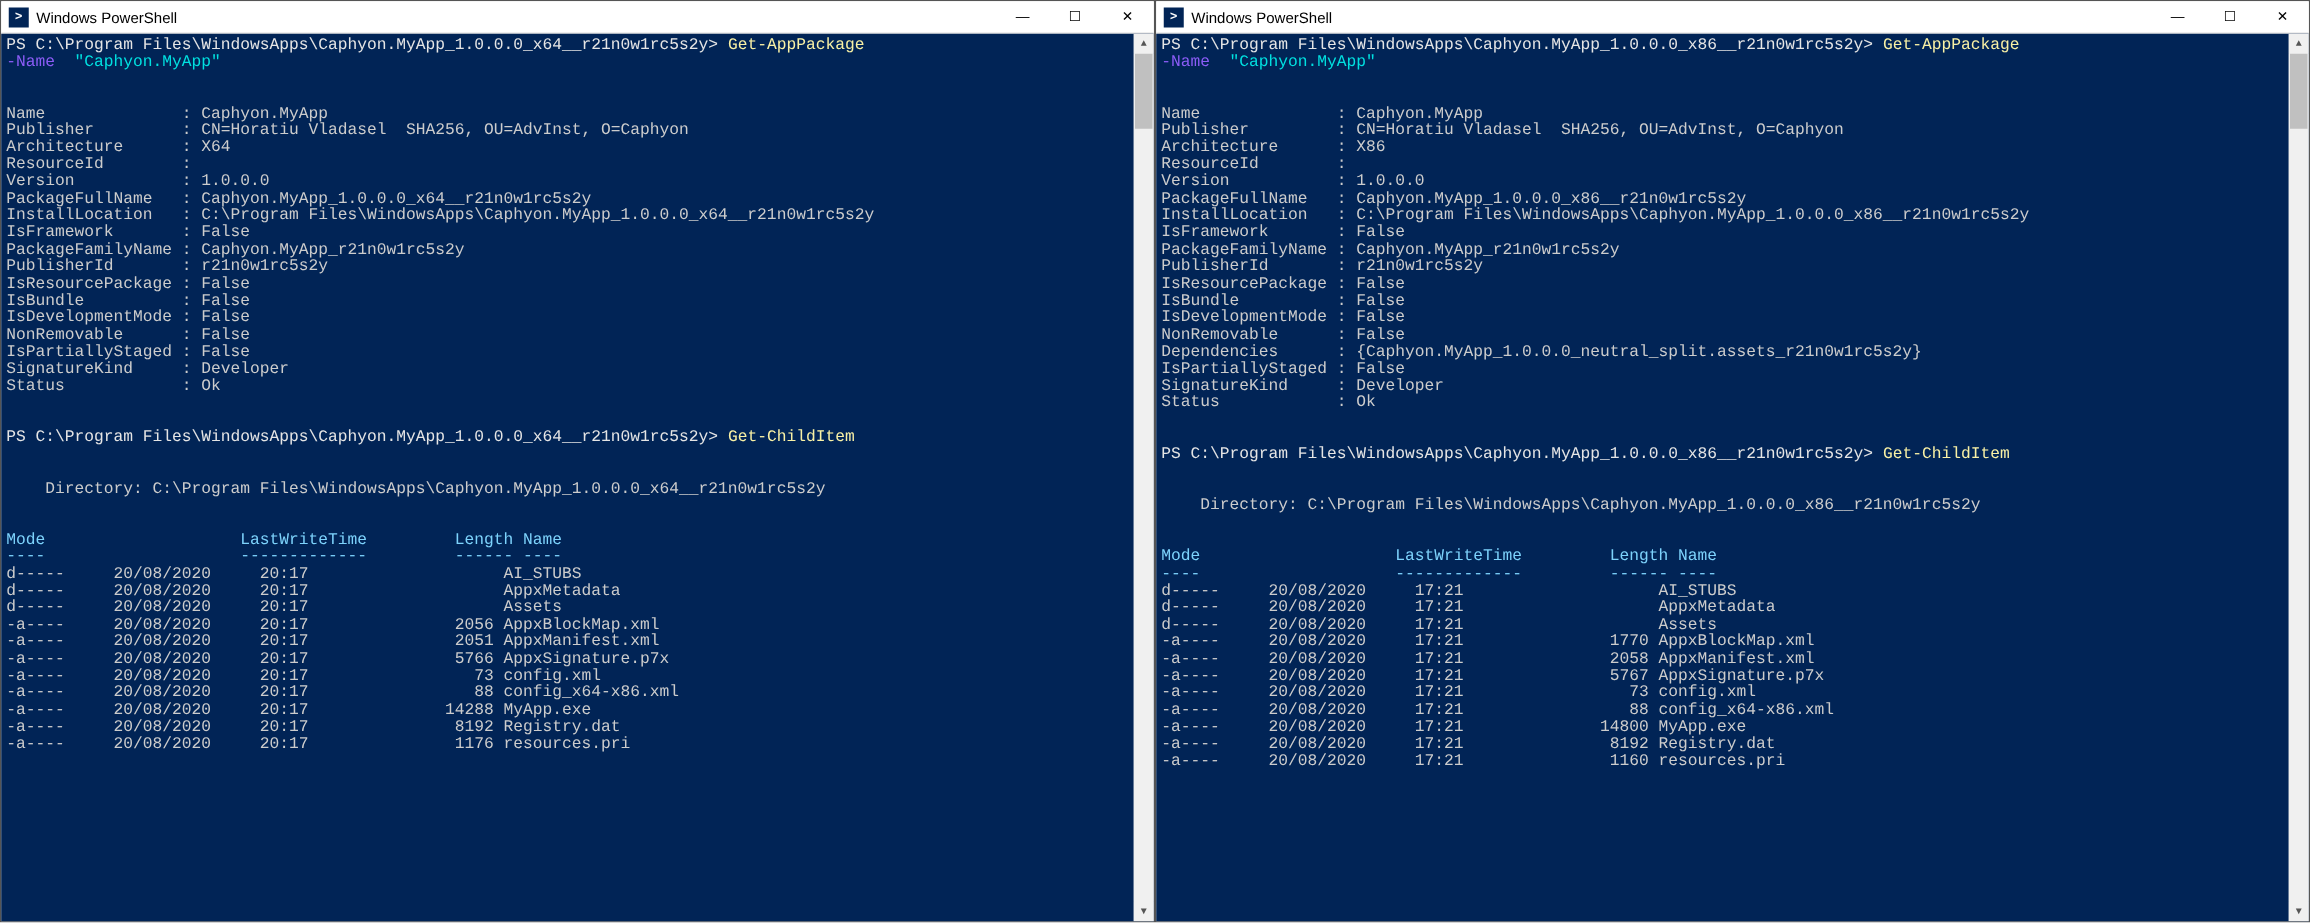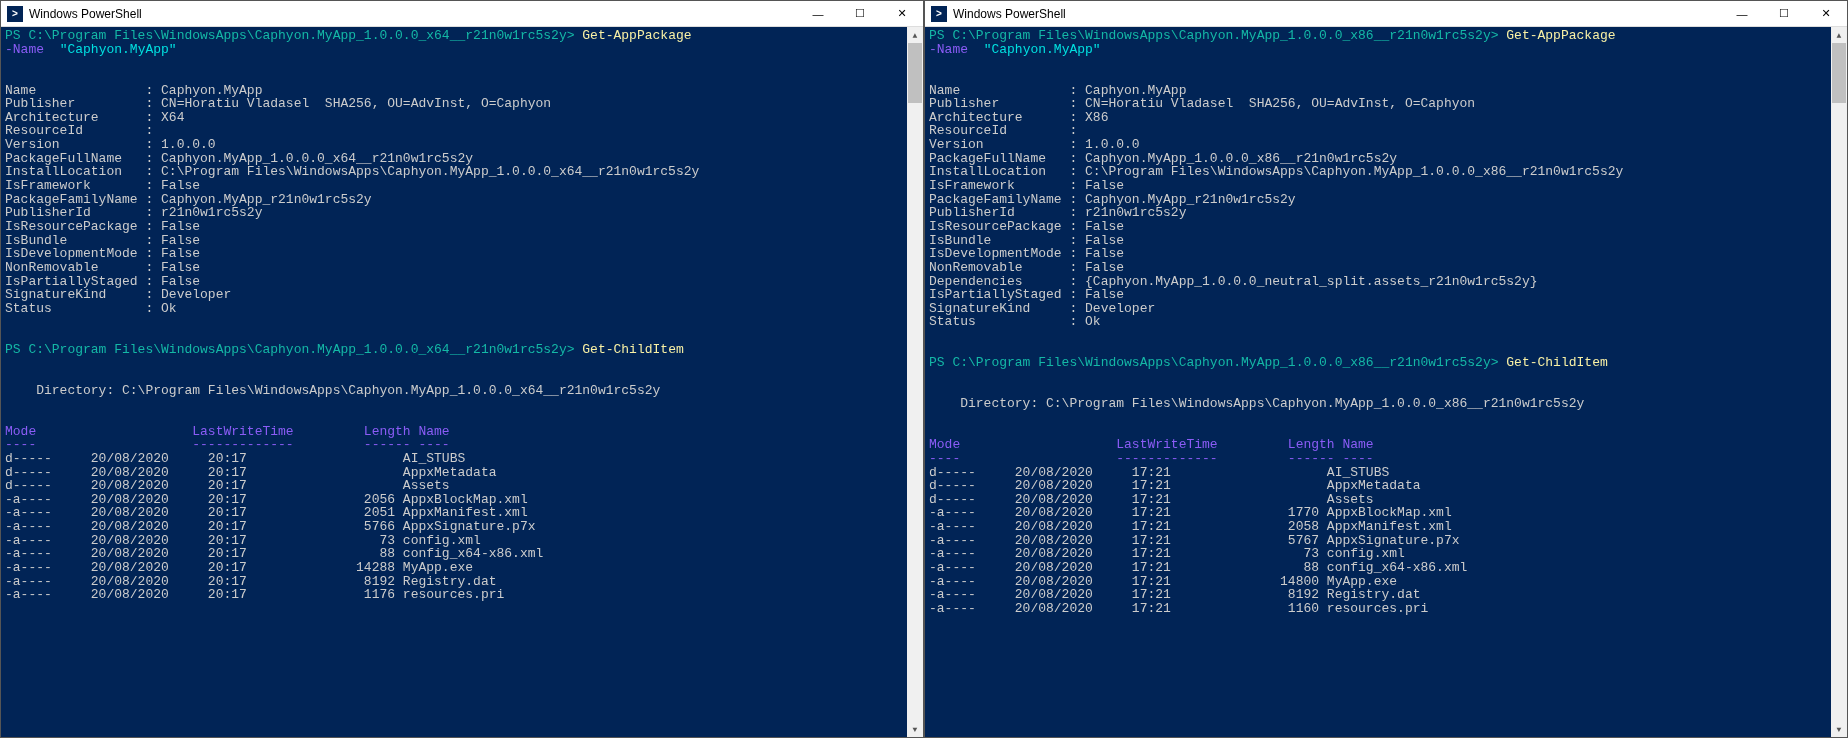--- a/index.html
+++ b/index.html
@@ -79,25 +79,25 @@
     height: 16px;
     background: #f0f0f0;
     display: flex;
     align-items: center;
     justify-content: center;
     font-size: 8px;
     color: #555;
   }
   .sb-track { flex: 1; background: #f0f0f0; position: relative; }
   .sb-thumb { position: absolute; left: 1px; right: 1px; top: 0; height: 60px; background: #c0c0c0; }
-  .ps-prompt { color: #14b8a6; }
+  .ps-prompt { color: #e5e5e5; }
   .cmd-yellow { color: #f9f1a5; }
   .cmd-param { color: #8b5cf6; }
   .cmd-str { color: #00e0e0; }
-  .header-line { color: #8b5cf6; }
+  .header-line { color: #7dd3fc; }
 </style>
 </head>
 <body>
 
 <div class="window">
   <div class="titlebar">
     <span class="icon">&gt;</span>
     <span class="title-text">Windows PowerShell</span>
     <div class="controls">
       <div class="ctrl">—</div>

